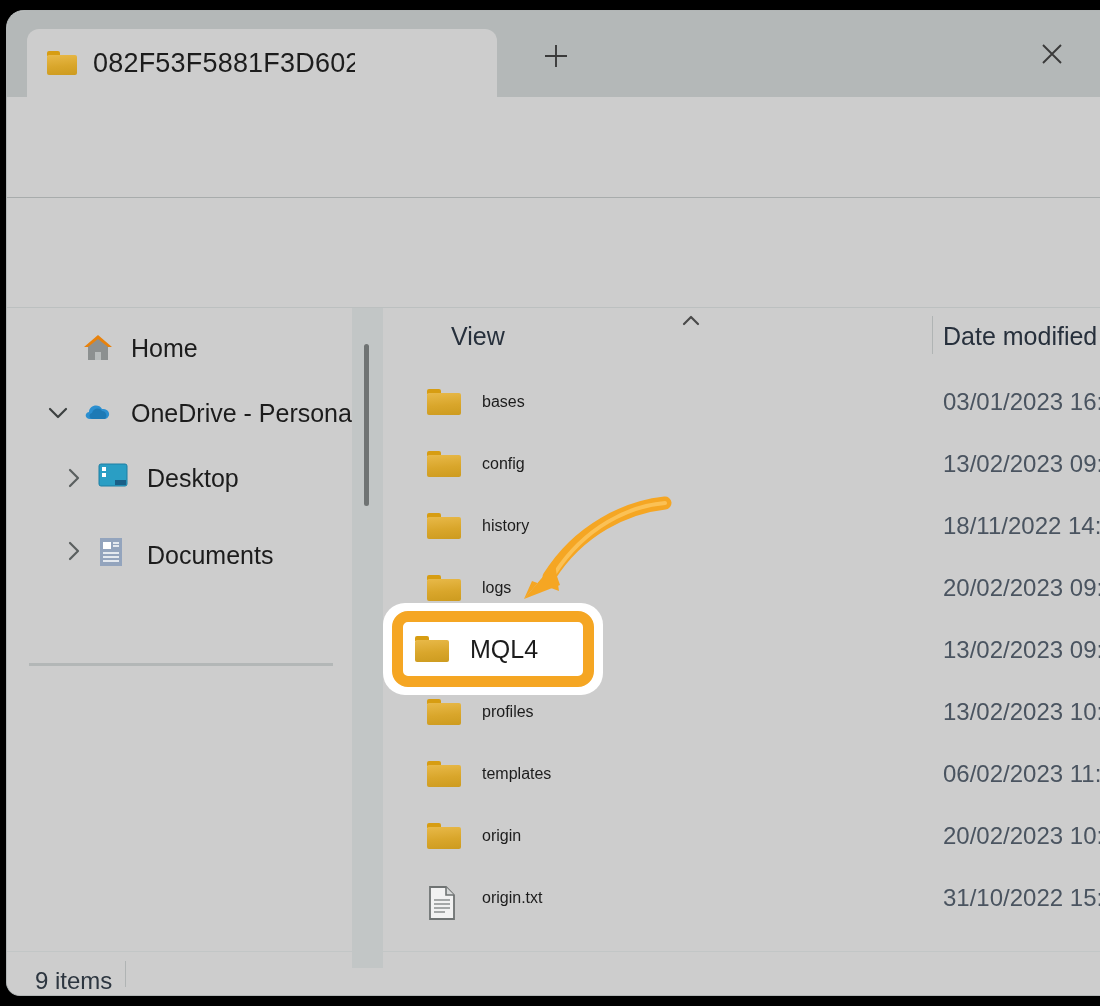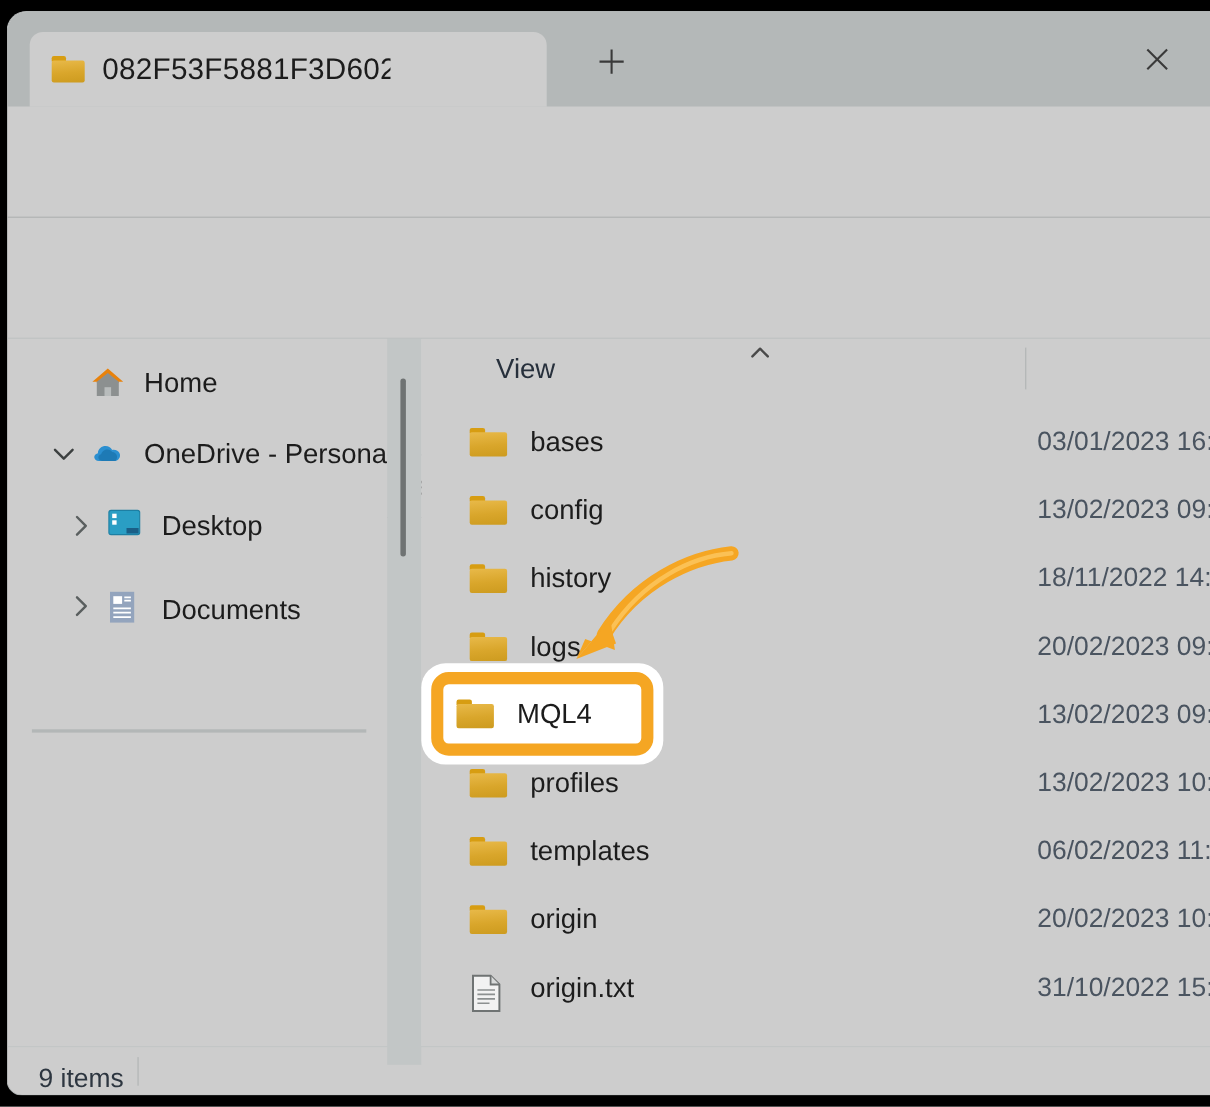--- a/index.html
+++ b/index.html
@@ -172,21 +172,21 @@
   .col-date{position:absolute;left:560px;top:14px;font-size:25px;color:#27303c;
     white-space:nowrap;}
   .col-vdiv{position:absolute;left:549px;top:8px;width:1px;height:38px;background:#b0b4b4;}
   .sort-caret{position:absolute;left:296px;top:5px;}
 
   .frow{
     position:absolute;left:0;width:734px;height:62px;display:flex;align-items:center;
     cursor:pointer;
   }
   .frow .ficon{width:34px;height:27px;margin-left:44px;flex:0 0 auto;position:relative;}
-  .frow .fname{font-size:25px;color:#1c1c1c;margin-left:21px;white-space:nowrap;}
+  .frow .fname{font-size:16px;color:#1c1c1c;margin-left:21px;white-space:nowrap;}
   .frow .fdate{
     position:absolute;left:560px;font-size:24px;color:#4a5460;white-space:nowrap;
   }
 
   
   .txticon{width:30px;height:36px;position:relative;}
 
   
   .statusbar{
     position:absolute;left:0;top:940px;width:1110px;height:46px;background:#cdcdcd;
@@ -436,20 +436,21 @@
 
     <div class="filepane">
       <div class="colheader">
         <span class="col-name">View</span>
         <span class="sort-caret">
           <svg width="24" height="16" viewBox="0 0 24 16" aria-hidden="true">
             <path d="M5 11 L12 4 L19 11" stroke="#4a4a4a" stroke-width="2.2" fill="none" stroke-linecap="round" stroke-linejoin="round"></path>
           </svg>
         </span>
         <span class="col-vdiv"></span>
+        <span class="col-date">Date modified</span>
       </div>
 
       <div class="frow" style="top:63px;">
         <span class="ficon folder">
           <span class="tabpart"></span>
             <span class="body"></span>
         </span>
         <span class="fname">bases</span>
         <span class="fdate">03/01/2023 16:2</span>
       </div>

